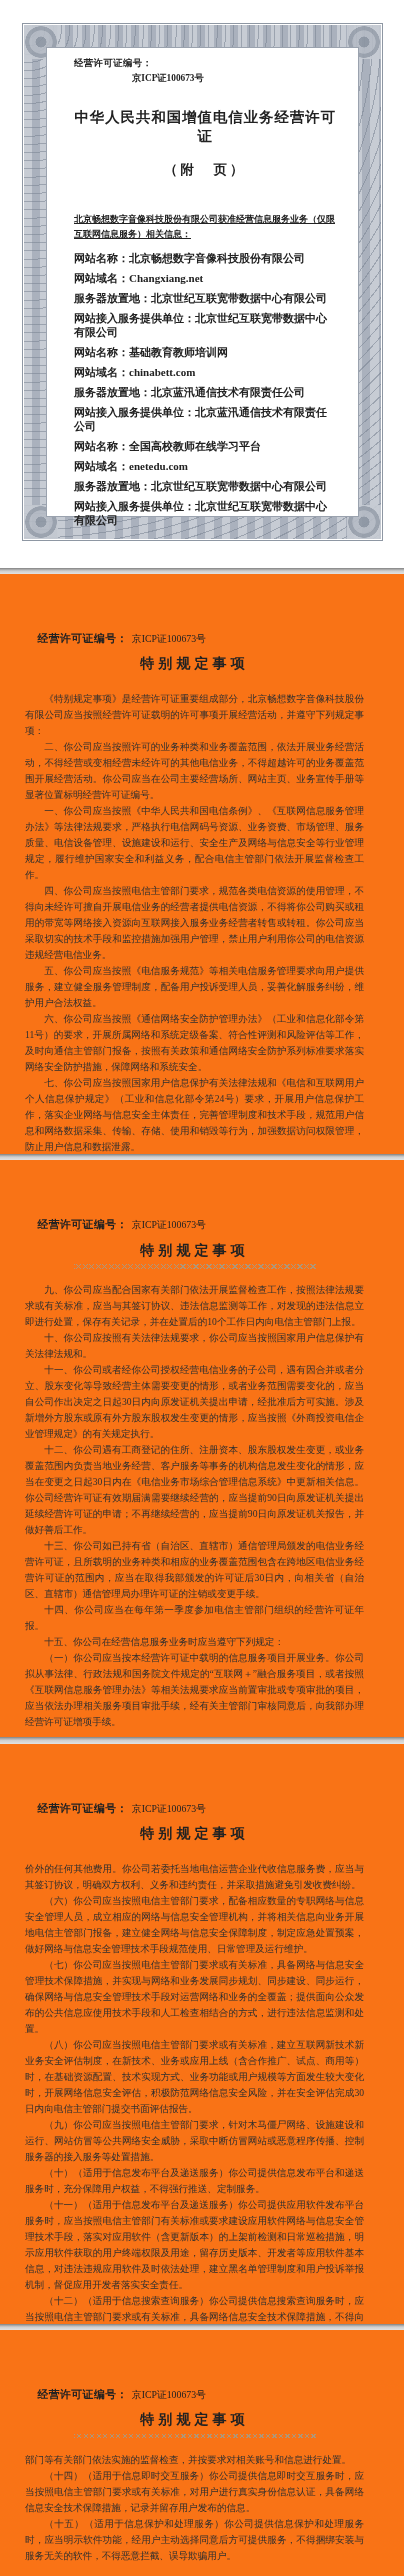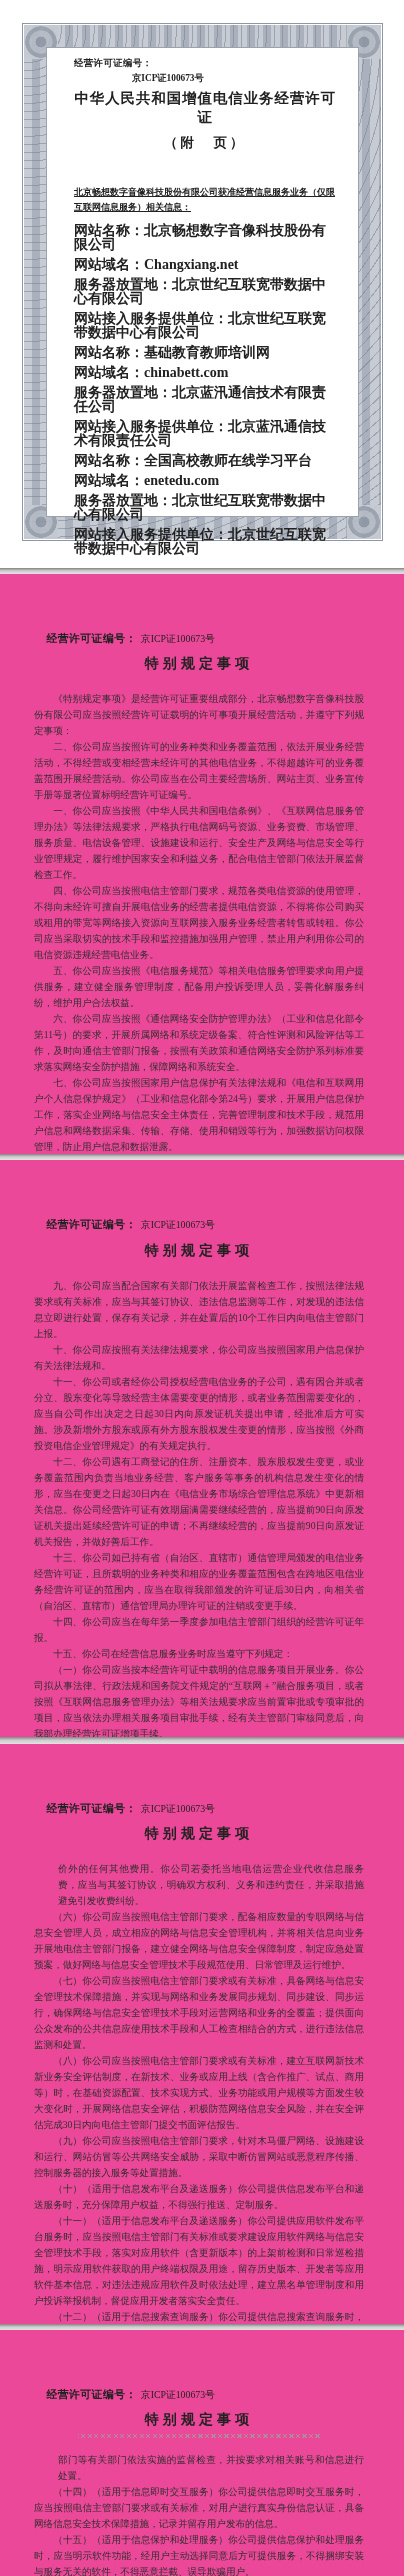--- a/index.html
+++ b/index.html
@@ -18,42 +18,42 @@
       linear-gradient(#bfc5cd,#bfc5cd);
   }
   .frame-inner{position:absolute;inset:23px;background:#fff;border:0.5px solid #9aa2ae;}
   .corner{position:absolute;width:34px;height:34px;background:radial-gradient(circle at 50% 50%,#8d96a3 0 5.2px,#b5bbc5 5.7px 11.3px,#98a0ac 12px 15.5px,#c6cbd3 16px);opacity:.9;}
   .corner.tl{left:1px;top:1px;} .corner.tr{right:1px;top:1px;}
   .corner.bl{left:1px;bottom:1px;} .corner.br{right:1px;bottom:1px;}
 
   .cert-content{position:absolute;inset:29px 27px;padding:4.1px 18.5px 0 24px;box-sizing:border-box;}
   .cert-licno-label{font-size:9.3px;font-weight:700;letter-spacing:0.5px;}
   .cert-licno-value{font-size:9.3px;font-weight:700;margin:2.1px 0 0 58px;}
-  .cert-title{font-size:14.4px;font-weight:700;text-align:center;letter-spacing:1px;margin-top:4px;}
-  .cert-subtitle{font-size:13.4px;font-weight:700;text-align:center;letter-spacing:3.1px;margin-top:7px;}
+  .cert-title{font-size:14.4px;font-weight:700;text-align:center;letter-spacing:1px;margin-top:23px;}
+  .cert-subtitle{font-size:13.4px;font-weight:700;text-align:center;letter-spacing:3.1px;margin-top:15px;}
   .cert-intro{font-size:9px;font-weight:700;line-height:15px;margin-top:33px;text-decoration:underline;}
   .cert-entries{margin-top:9.3px;}
-  .cert-entry{font-size:14px;font-weight:700;line-height:14px;margin-top:6px;}
+  .cert-entry{font-size:11px;font-weight:700;line-height:14px;margin-top:6px;}
 
   
-  .page-prov{position:relative;background:#ec4899;overflow:hidden;box-sizing:border-box;
-    padding:58px 41px 0 34px;display:flex;flex-direction:column;}
+  .page-prov{position:relative;background:#f97316;overflow:hidden;box-sizing:border-box;
+    padding:58px 41px 0 25px;display:flex;flex-direction:column;}
   .page-prov.p2{height:580px;} .page-prov.p3{height:577px;}
   .page-prov.p4{height:580px;} .page-prov.p5{height:544px;}
   .prov-header{margin-left:12.4px;white-space:nowrap;}
   .prov-header .hl{font-size:10.8px;font-weight:700;letter-spacing:0.5px;}
   .prov-header .hv{font-size:9.8px;font-weight:500;margin-left:4.1px;}
   .prov-title{font-size:14px;font-weight:700;text-align:center;letter-spacing:4.1px;margin-top:9.3px;}
   .zigzag{height:4.6px;width:242px;margin:4.6px auto 0 auto;opacity:.75;
     background:
       repeating-linear-gradient(45deg,#96a49c 0 1px,transparent 1px 4.6px),
       repeating-linear-gradient(135deg,#96a49c 0 1px,transparent 1px 4.6px);}
   .prov-body{margin-top:13.4px;}
   .prov-body p{margin:0;font-size:9.6px;line-height:16px;text-align:justify;text-indent:2em;color:#2f2f2f;}
-  .prov-body p.cont{text-indent:0;margin-left:24px;}
+  .prov-body p.cont{text-indent:0;}
 </style>
 </head>
 <body>
 
 <div class="doc">
 
   <section class="page-cert">
     <div class="cert-frame">
       <div class="frame-band"></div>
       <div class="corner tl"></div>

